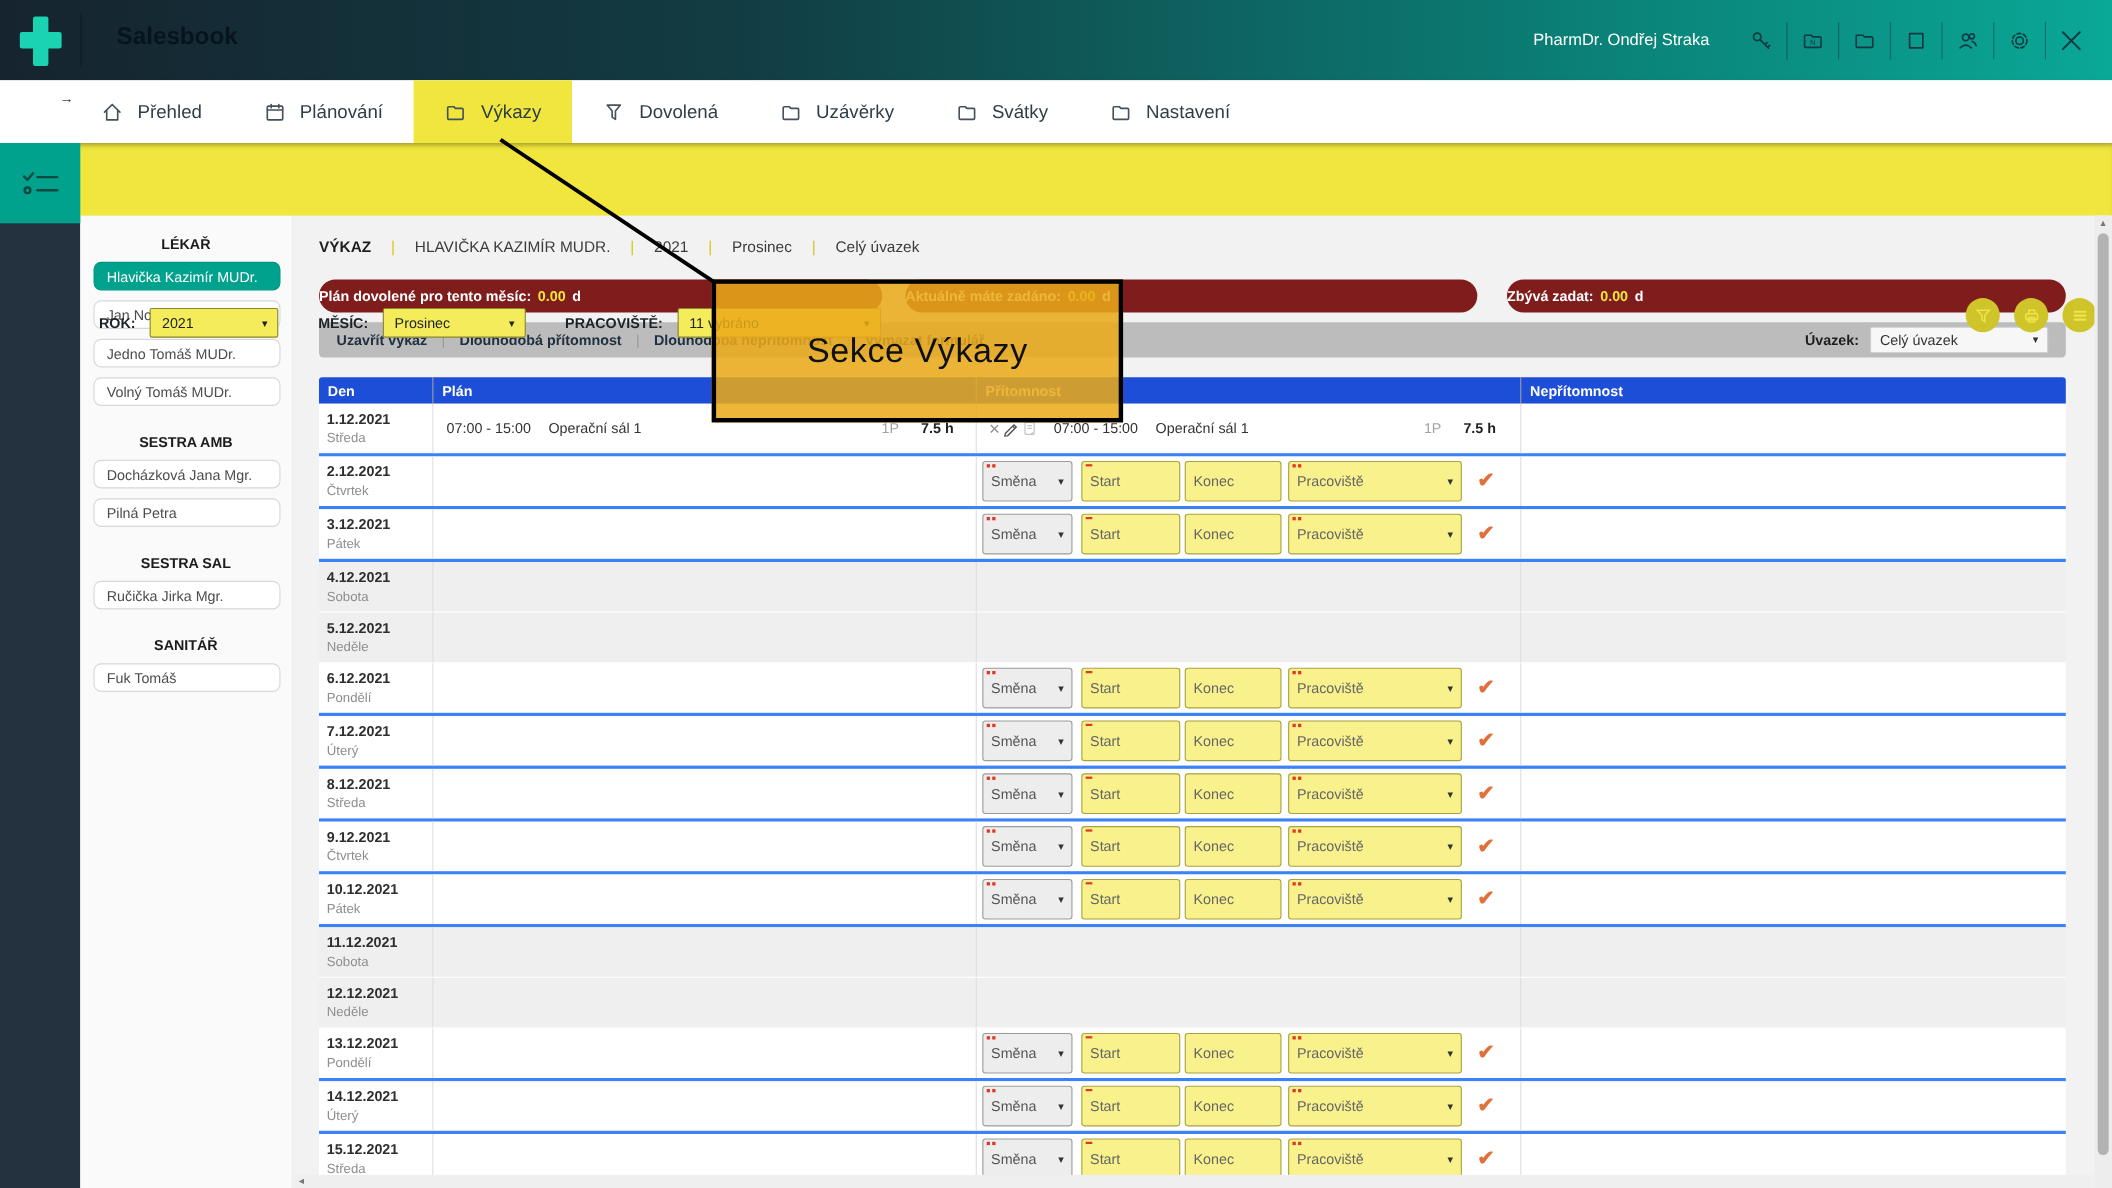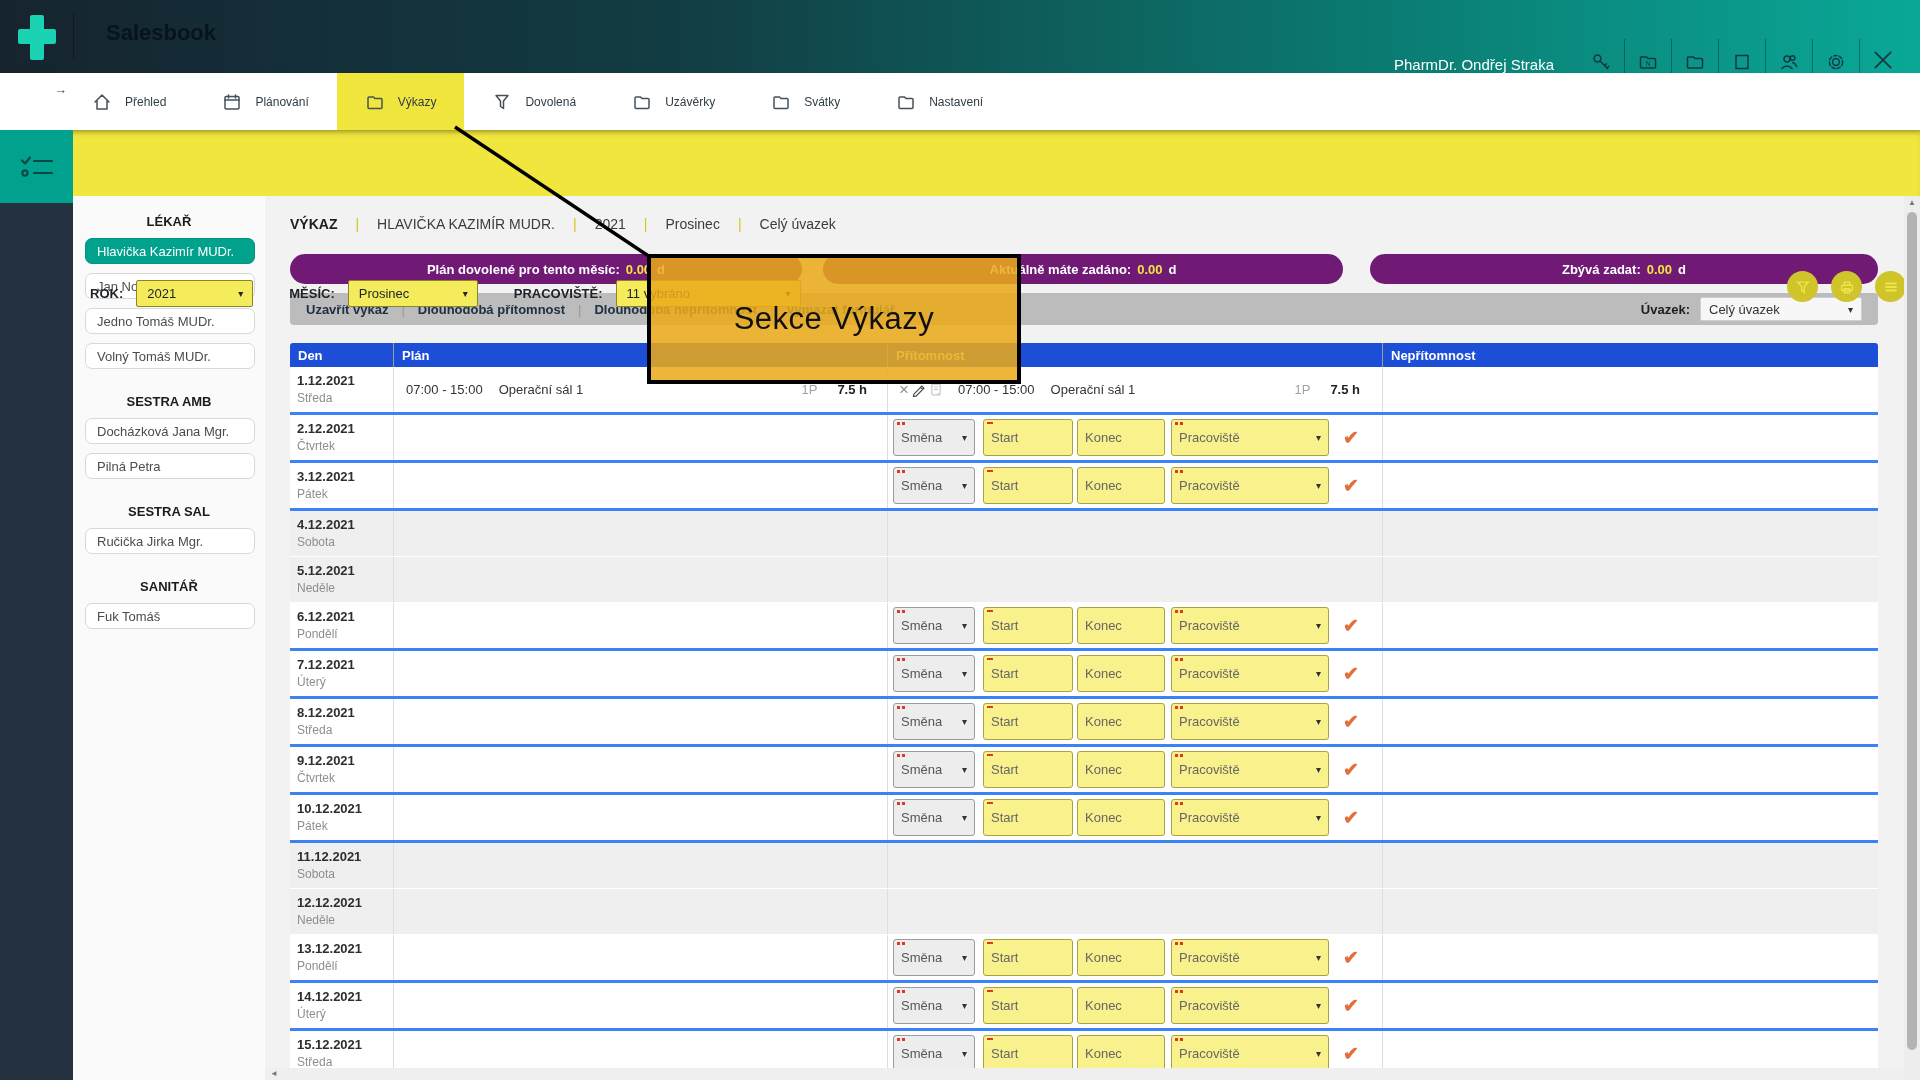--- a/index.html
+++ b/index.html
@@ -6,31 +6,31 @@
   .page{position:relative;width:1920px;height:1080px;overflow:hidden;background:#f2f2f2;
         font-family:"Liberation Sans",sans-serif;-webkit-font-smoothing:antialiased;}
   
   .topbar{position:absolute;left:0;top:0;width:1920px;height:73px;
           background:linear-gradient(90deg,#16242f 0%,#123c43 35%,#0b7b72 72%,#0aa897 100%);}
   .logo{position:absolute;left:18px;top:15px;width:38px;height:45px;}
   .logo .v{position:absolute;left:12px;top:0;width:14px;height:45px;background:#19d3b2;border-radius:2px;}
   .logo .hb{position:absolute;left:0;top:14px;width:38px;height:15px;background:#19d3b2;border-radius:2px;}
   .logo-div{position:absolute;left:73px;top:12px;width:1px;height:49px;background:rgba(0,0,0,.28);}
   .app-title{position:absolute;left:106px;top:20px;margin:0;font-size:22px;font-weight:bold;color:#07141d;}
-  .topbar-right{position:absolute;right:14px;top:0;height:73px;display:flex;align-items:flex-end;}
+  .topbar-right{position:absolute;right:14px;top:0;height:73px;display:flex;align-items:center;}
   .user{color:#fff;font-size:15px;margin-right:24px;white-space:nowrap;}
   .tb-icon{width:46px;display:flex;justify-content:center;align-items:center;}
   .tb-icon svg{stroke:#123840;fill:none;stroke-width:1.5;stroke-linecap:round;stroke-linejoin:round;}
   .tb-sep{width:1px;height:34px;background:rgba(0,0,0,.3);}
   
   .navbar{position:absolute;left:0;top:73px;width:1920px;height:57px;background:#fff;
           box-shadow:0 2px 4px rgba(0,0,0,.14);z-index:3;}
   .nav-arrow{position:absolute;left:54px;top:9px;font-size:13px;color:#444;}
   .tabs{position:absolute;left:64px;top:0;height:57px;display:flex;}
-  .tab{display:flex;align-items:center;gap:13px;padding:0 28px;font-size:12px;color:#2e3d47;}
+  .tab{display:flex;align-items:center;gap:13px;padding:0 28px;font-size:17px;color:#2e3d47;}
   .tab.active{background:#f1e63e;}
   .nav-ic svg{stroke:#45525c;fill:none;stroke-width:1.5;stroke-linecap:round;stroke-linejoin:round;display:block;}
   
   .filterbar{position:absolute;left:0;top:130px;width:1920px;height:66px;background:#f1e63e;
              box-shadow:inset 0 5px 6px -4px rgba(0,0,0,.3);z-index:2;}
   .fb-row{position:absolute;left:90px;top:150px;display:flex;align-items:center;font-size:13px;color:#1d2228;}
   .flabel{font-weight:bold;margin-right:13px;white-space:nowrap;}
   .fselect{height:27px;background:#f5ec5c;border:1px solid #8a842e;border-radius:2px;box-sizing:border-box;
            display:flex;align-items:center;justify-content:space-between;padding:0 9px 0 10px;color:#1d2228;}
   .fselect .arr{font-size:10px;color:#222;margin-left:10px;}
@@ -51,22 +51,22 @@
              display:flex;align-items:center;padding-left:11px;font-size:13px;color:#4c4c4c;box-sizing:border-box;
              white-space:nowrap;overflow:hidden;}
   .side-item.selected{background:#00a18d;border-color:#00967f;color:#fff;}
   
   .main{position:absolute;left:265px;top:196px;width:1639px;height:884px;background:#f2f2f2;overflow:hidden;}
   .breadcrumb{position:absolute;left:25px;top:20px;display:flex;align-items:center;gap:18px;
               font-size:14px;color:#3c3c3c;white-space:nowrap;}
   .bc-item.first{font-weight:bold;color:#1d1d1d;}
   .bc-sep{color:#d8c41c;}
   .stats{position:absolute;left:25px;top:58px;width:1588px;height:30px;}
-  .pill{position:absolute;height:30px;border-radius:15px;background:#701a75;color:#fff;font-size:13px;
-        font-weight:bold;display:flex;align-items:center;justify-content:center;gap:6px;white-space:nowrap;}
+  .pill{position:absolute;height:30px;border-radius:15px;background:#7f1d1d;color:#fff;font-size:13px;
+        font-weight:bold;display:flex;align-items:center;gap:6px;white-space:nowrap;}
   .pill .val{color:#f1e63e;}
   .toolbar{position:absolute;left:25px;top:97px;width:1588px;height:32px;background:#bcbcbc;border-radius:4px;
            display:flex;align-items:center;padding:0 16px;box-sizing:border-box;font-size:13px;}
   .tb-action{font-weight:bold;color:#203040;white-space:nowrap;}
   .tb-pipe{color:#999;margin:0 13px;}
   .uvazek{margin-left:auto;display:flex;align-items:center;gap:10px;font-weight:bold;color:#1d1d1d;}
   .uvazek-select{width:162px;height:24px;background:#f7f7f7;border:1px solid #cfcfcf;border-radius:2px;
                  box-sizing:border-box;display:flex;align-items:center;justify-content:space-between;
                  padding:0 8px;font-weight:normal;font-size:13px;color:#333;}
   .uvazek-select .arr{font-size:10px;color:#333;}

